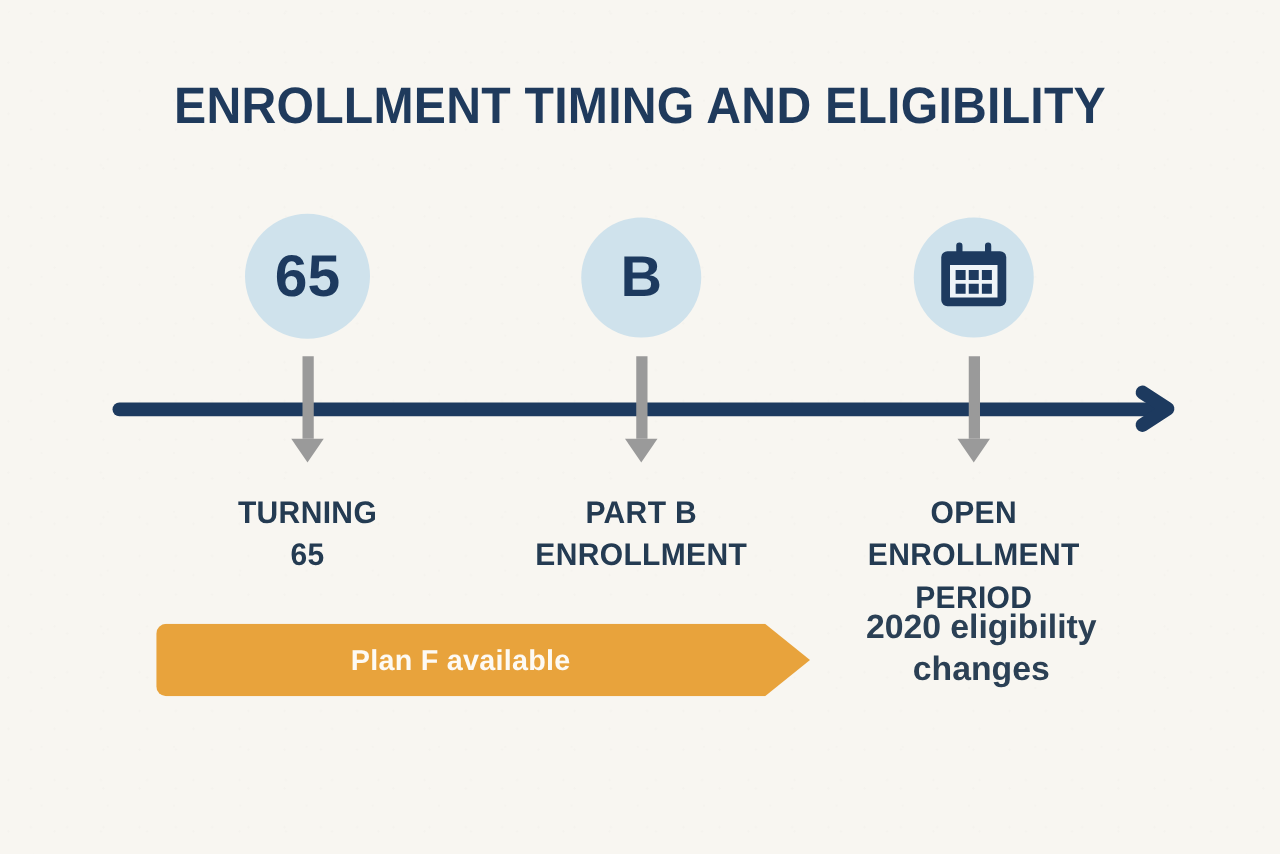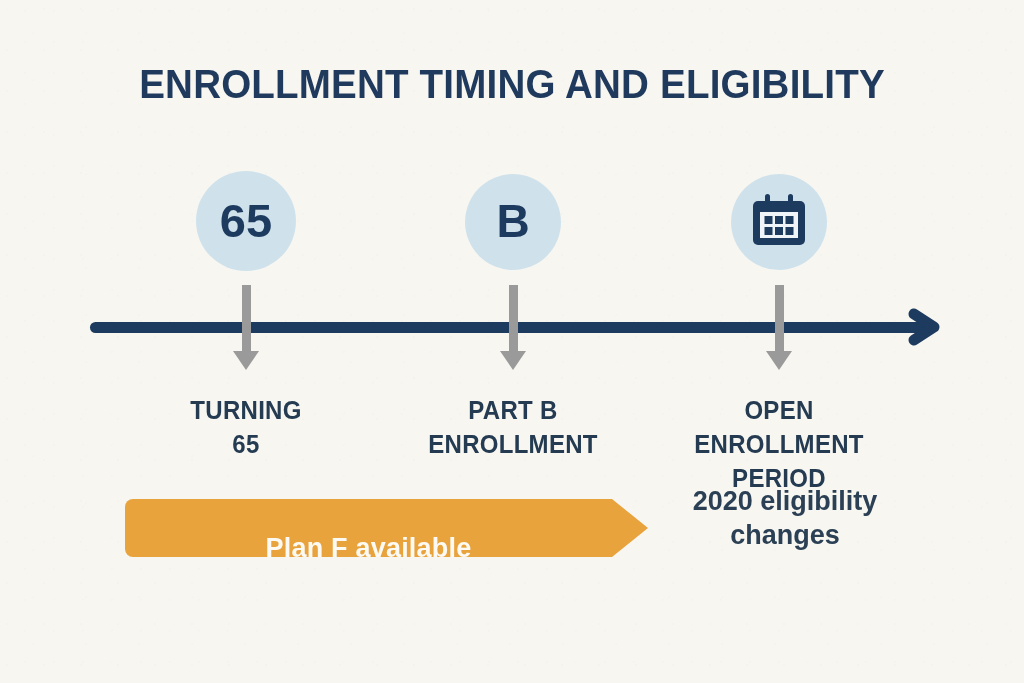--- a/index.html
+++ b/index.html
@@ -129,24 +129,23 @@
   .banner-label {
     position: absolute;
     left: 0;
     top: 0;
     width: 487px;
     height: 58px;
     display: flex;
     align-items: center;
     justify-content: center;
     color: #fdfaf4;
-    font-size: 27px;
+    font-size: 23px;
     font-weight: 700;
     letter-spacing: 0.2px;
-    margin-top: 20px;
   }
 
   
   .banner-note {
     position: absolute;
     left: 660px;
     top: 484px;
     width: 250px;
     text-align: center;
     color: #2b4055;

